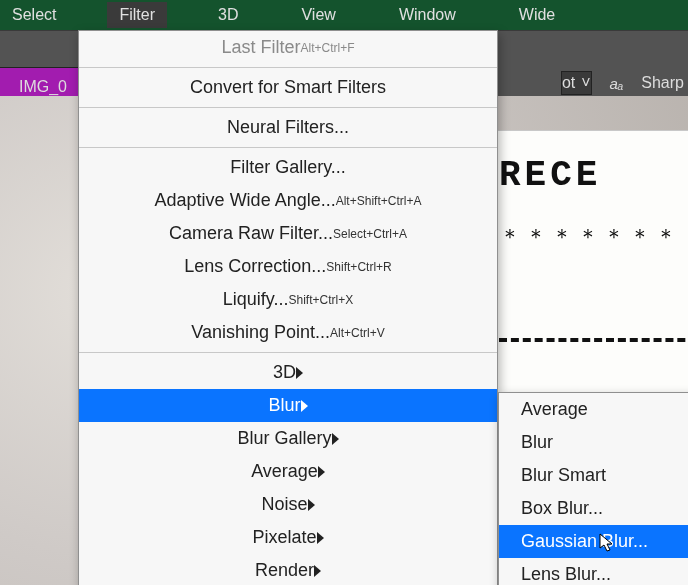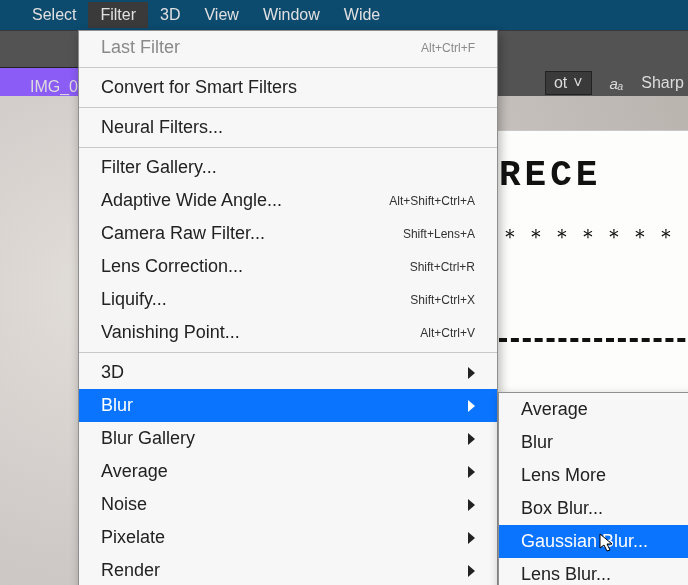--- a/index.html
+++ b/index.html
@@ -1,47 +1,47 @@
 <!DOCTYPE html>
 <html><head>
 <meta charset="utf-8">
 <style>
   * { margin: 0; padding: 0; box-sizing: border-box; font-family: "Segoe UI", Tahoma, sans-serif; }
   body { width: 688px; height: 585px; background: #b5b5b5; overflow: hidden; }
 
-  .menubar { height: 30px; background: #0c4a6e; display: flex; align-items: center; color: #e0e0e0; font-size: 16px; padding-left: 20px; }
+  .menubar { height: 30px; background: #14532d; display: flex; align-items: center; color: #e0e0e0; font-size: 16px; padding-left: 0; gap: 39px; }
   .menubar .menu-item { padding: 4px 12px; cursor: default; }
   .menubar .menu-item.active { background: #3a3a3a; }
 
   .underbar { height: 66px; background: #535353; border-top: 1px solid #3a3a3a; position: relative; }
   .tabbar { position: absolute; top: 66px; left: 0; height: 40px; display: flex; align-items: center; }
-  .tab { background: #8b5cf6; color: #ddd; padding: 10px 30px; font-size: 16px; border-top: 1px solid #222; }
+  .tab { background: #a21caf; color: #ddd; padding: 10px 19px; font-size: 16px; border-top: 1px solid #222; }
 
   .canvas-area { position: absolute; top: 96px; left: 0; right: 0; bottom: 0; background: #cfcac7; }
   .canvas-area::before {
     content: ""; position: absolute; inset: 0;
     background: radial-gradient(circle at 15% 40%, #e2ded9 0%, #cfcac7 40%, #b8b2ad 100%);
   }
 
   .receipt { position: absolute; top: 130px; left: 480px; width: 260px; height: 440px; background: #fdfdfb; border: 1px solid #c8c8c8; padding: 24px 18px; }
   .receipt-title { font-family: "Courier New", monospace; font-weight: bold; font-size: 36px; letter-spacing: 4px; color: #111; }
   .receipt-stars { font-size: 22px; letter-spacing: 4px; color: #111; margin-top: 26px; }
   .receipt-dash { border-top: 4px dashed #111; margin-top: 86px; }
 
   .toolbar-right { position: absolute; top: 40px; right: 4px; display: flex; align-items: center; gap: 18px; color: #ddd; font-size: 16px; }
-  .toolbar-right .sel { background: #3a3a3a; border: 1px solid #222; padding: 2px 8px; display: flex; align-items: center; gap: 6px; }
+  .toolbar-right .sel { background: #3a3a3a; border: 1px solid #222; padding: 2px 0; display: flex; align-items: center; gap: 6px; }
   .toolbar-right .aa { font-style: italic; font-size: 15px; }
 
   .dropdown {
     position: absolute; top: 30px; left: 78px; width: 420px;
     background: #f7f7f7; border: 1px solid #8f8f8f; box-shadow: 2px 4px 10px rgba(0,0,0,.3);
     font-size: 18px; color: #222;
   }
   .dropdown .row {
-    display: flex; align-items: center; justify-content: space-between;
+    display: flex; align-items: center; justify-content: center;
     padding: 6px 22px; cursor: default; position: relative;
   }
   .dropdown .row.disabled { color: #8a8a8a; }
   .dropdown .row.highlight { background: #0a74ff; color: #fff; }
   .dropdown .sep { height: 1px; background: #c8c8c8; margin: 3px 0; }
   .dropdown .sub-arrow { width: 0; height: 0; border-left: 7px solid #222; border-top: 6px solid transparent; border-bottom: 6px solid transparent; }
   .dropdown .row.highlight .sub-arrow { border-left-color: #fff; }
   .shortcut { color: #333; font-size: 12px; }
   .row.disabled .shortcut { color: #8a8a8a; }
 
@@ -108,21 +108,21 @@
   <div class="sep"></div>
   <div class="row">
     <span>Filter Gallery...</span>
   </div>
   <div class="row">
     <span>Adaptive Wide Angle...</span>
     <span class="shortcut">Alt+Shift+Ctrl+A</span>
   </div>
   <div class="row">
     <span>Camera Raw Filter...</span>
-    <span class="shortcut">Shift+Lens+A</span>
+    <span class="shortcut">Select+Ctrl+A</span>
   </div>
   <div class="row">
     <span>Lens Correction...</span>
     <span class="shortcut">Shift+Ctrl+R</span>
   </div>
   <div class="row">
     <span>Liquify...</span>
     <span class="shortcut">Shift+Ctrl+X</span>
   </div>
   <div class="row">
@@ -161,21 +161,21 @@
 </div>
 
 <div class="submenu">
   <div class="row">
     <span>Average</span>
   </div>
   <div class="row">
     <span>Blur</span>
   </div>
   <div class="row">
-    <span>Lens More</span>
+    <span>Blur Smart</span>
   </div>
   <div class="row">
     <span>Box Blur...</span>
   </div>
   <div class="row highlight">
     <span>Gaussian Blur...</span>
     <svg class="cursor-ptr" style="left:100px; top:8px;" viewBox="0 0 16 20">
       <path d="M1 1 L1 15 L5 12 L8 18 L11 17 L8 11 L13 11 Z" fill="#fff" stroke="#000" stroke-width="1"></path>
     </svg>
   </div>

